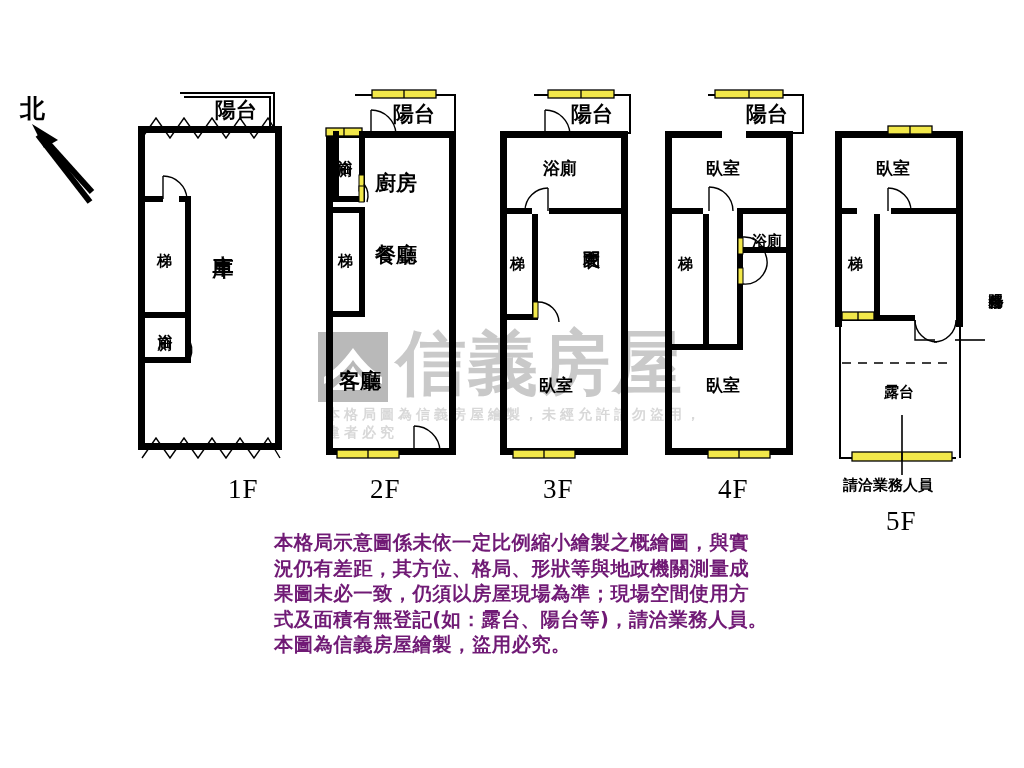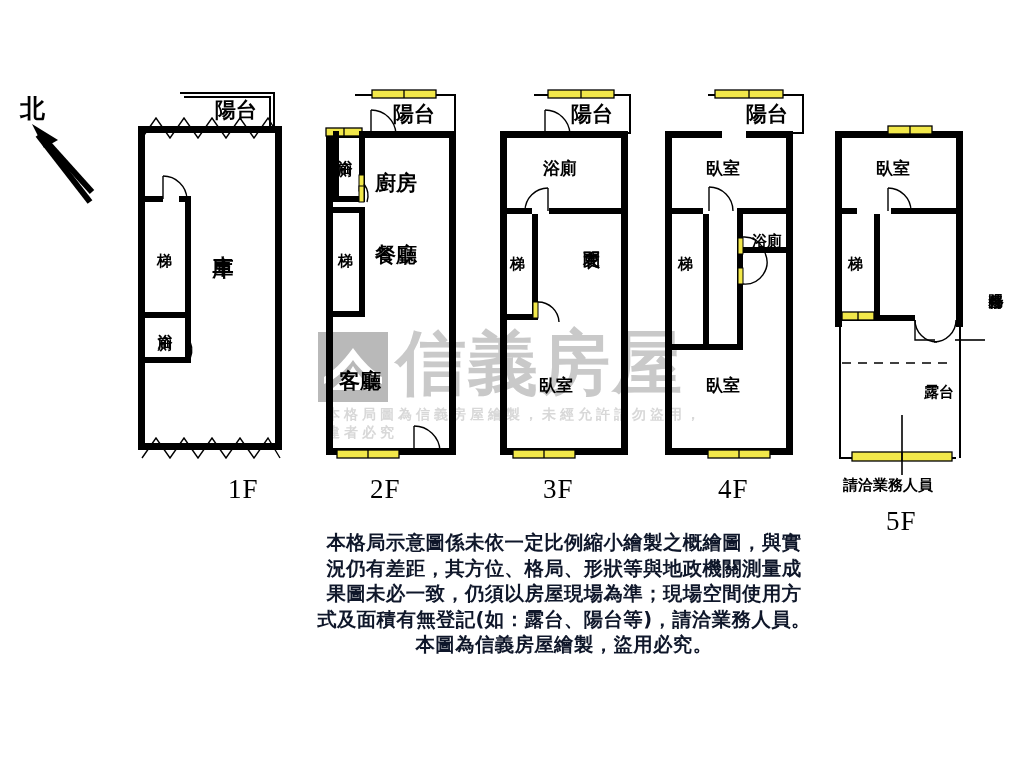--- a/index.html
+++ b/index.html
@@ -11,21 +11,21 @@
   .cjk{font-family:"DejaVu Sans","Liberation Sans",sans-serif;font-weight:700;}
   .vert{writing-mode:vertical-rl;text-orientation:upright;}
   .floorlbl{font-family:"Liberation Serif","DejaVu Serif",serif;font-size:27px;font-weight:400;letter-spacing:1px;}
   .roomlbl{font-size:21px;font-weight:700;}
   .roomlbl-sm{font-size:15px;font-weight:700;}
   .roomlbl-md{font-size:17px;font-weight:700;}
   .balc{font-size:21px;font-weight:700;padding-left:8px;}
   .north{font-size:25px;font-weight:700;}
   #disclaimer{position:absolute;left:274px;top:530px;width:580px;
      font-size:19.4px;font-weight:700;line-height:25.5px;letter-spacing:0.4px;
-     font-family:"DejaVu Sans","Liberation Sans",sans-serif;color:#0f172a;text-align:center;}
+     font-family:"DejaVu Sans","Liberation Sans",sans-serif;color:#701a75;}
   #disclaimer div{white-space:pre;}
   
   #wm{position:absolute;left:318px;top:332px;width:390px;height:100px;
       pointer-events:none;}
   #wmlogo{position:absolute;left:0px;top:0px;width:70px;height:70px;background:#b9b9b9;}
   #wmtext{position:absolute;left:78px;top:-4px;font-size:70px;font-weight:700;
       color:#c9c9c9;letter-spacing:2px;line-height:70px;}
   #wmsub{position:absolute;left:8px;top:74px;font-size:14px;color:#d8d8d8;
       letter-spacing:4px;font-weight:700;}
 </style>
@@ -301,21 +301,21 @@
 
   <div class="txt cjk balc" style="left:738px;top:104px;">陽台</div>
   <div class="txt cjk roomlbl-md" style="left:706px;top:160px;">臥室</div>
   <div class="txt cjk roomlbl-sm" style="left:752px;top:234px;">浴廁</div>
   <div class="txt cjk roomlbl-sm" style="left:678px;top:257px;">梯</div>
   <div class="txt cjk roomlbl-md" style="left:706px;top:377px;">臥室</div>
   <div class="txt floorlbl" style="left:718px;top:476px;">4F</div>
 
   <div class="txt cjk roomlbl-md" style="left:876px;top:160px;">臥室</div>
   <div class="txt cjk roomlbl-sm" style="left:848px;top:257px;">梯</div>
-  <div class="txt cjk roomlbl-sm" style="left:884px;top:385px;margin-left:40px;">露台</div>
+  <div class="txt cjk roomlbl-sm" style="left:884px;top:385px;">露台</div>
   <div class="txt cjk roomlbl-sm vert" style="left:988px;top:282px;">陽台外移</div>
   <div class="txt cjk roomlbl-sm" style="left:843px;top:478px;">請洽業務人員</div>
   <div class="txt floorlbl" style="left:886px;top:508px;">5F</div>
 
   <div id="disclaimer">
     <div>本格局示意圖係未依一定比例縮小繪製之概繪圖，與實</div>
     <div>況仍有差距，其方位、格局、形狀等與地政機關測量成</div>
     <div>果圖未必一致，仍須以房屋現場為準；現場空間使用方</div>
     <div>式及面積有無登記(如：露台、陽台等)，請洽業務人員。</div>
     <div>本圖為信義房屋繪製，盜用必究。</div>

